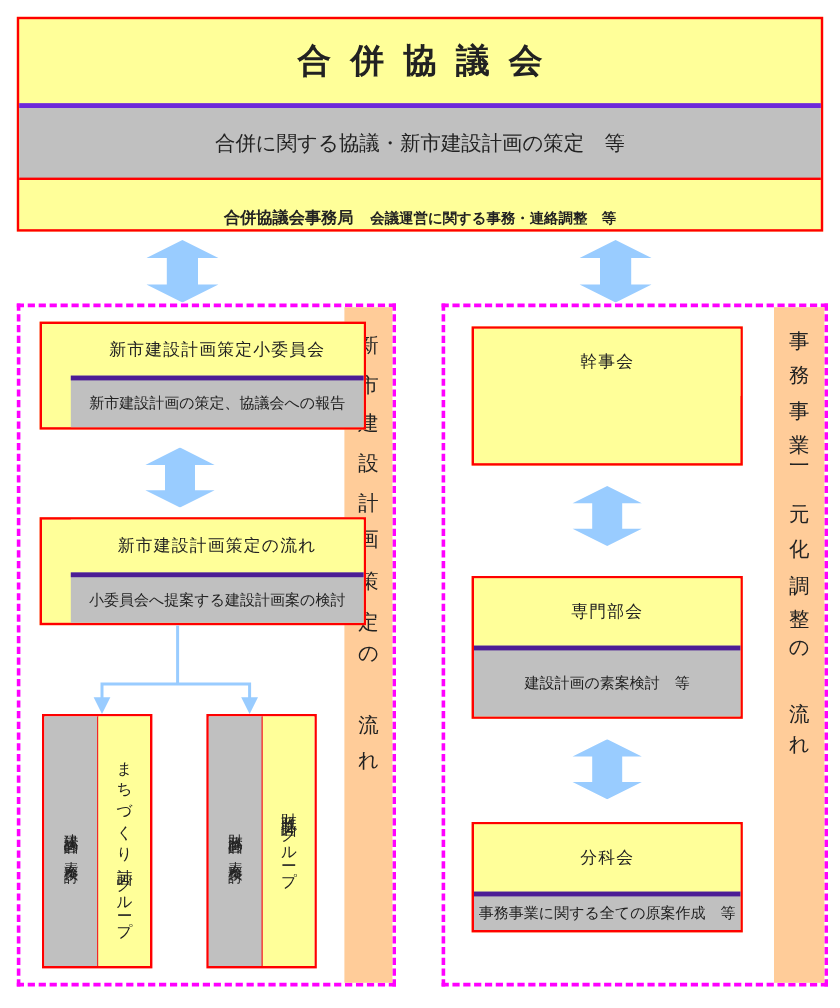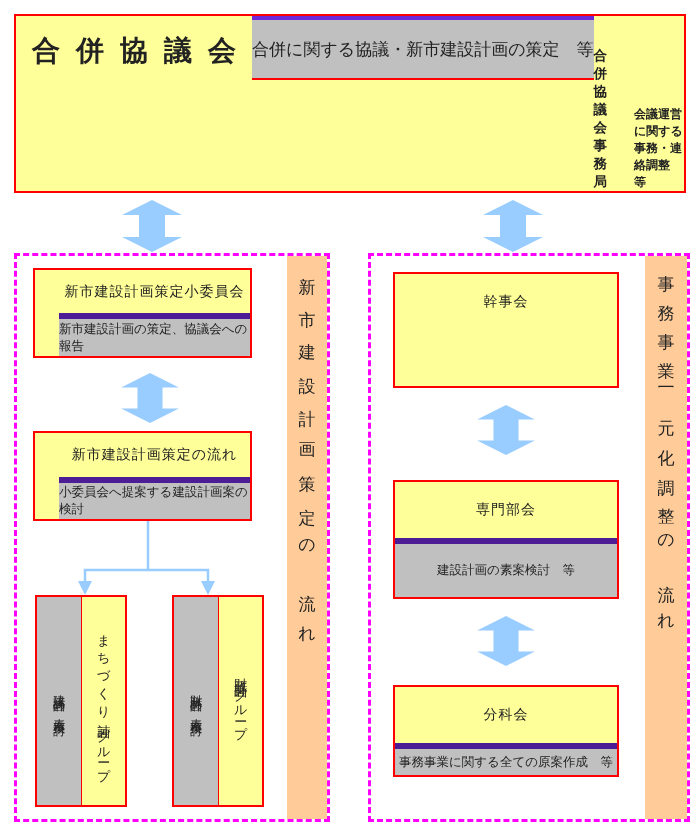--- a/index.html
+++ b/index.html
@@ -2,21 +2,21 @@
 <html><head>
 <meta charset="utf-8">
 <style>
   html,body{margin:0;padding:0;background:#ffffff;}
   *{box-sizing:border-box;}
   body{font-family:"Liberation Sans","DejaVu Sans",sans-serif;color:#222222;}
   .canvas{position:relative;width:700px;height:840px;background:#ffffff;overflow:hidden;}
 
   
   .council{position:absolute;left:14px;top:14px;width:672px;height:179px;
-           border:2px solid #FF0000;background:#FFFF99;display:flex;}
+           border:2px solid #FF0000;background:#FFFF99;display:flex;flex-direction:column;}
   .council-title{height:70px;display:flex;align-items:center;justify-content:center;
                  font-size:28px;font-weight:bold;letter-spacing:16px;text-indent:16px;color:#222;}
   .council-role{height:64px;background:#C0C0C0;border-top:4px solid #6d28d9;border-bottom:2px solid #FF0000;
                 display:flex;align-items:center;justify-content:center;font-size:17px;}
   .council-sec{flex:1;display:flex;align-items:flex-end;justify-content:center;gap:14px;margin-top:20px;}
   .sec-name{font-size:13.5px;font-weight:bold;}
   .sec-role{font-size:12px;font-weight:bold;}
 
   
   .blk-arrow{position:absolute;}
@@ -34,22 +34,22 @@
   .strip-right{width:42px;}
   .strip span{writing-mode:vertical-rl;font-size:17px;color:#222;}
   .strip-left span{letter-spacing:33px;padding-top:8px;}
   .strip-right span{letter-spacing:29px;padding-top:6px;}
 
   
   .node{position:absolute;border:2px solid #FF0000;display:flex;flex-direction:column;background:#FFFF99;}
   .node-title{display:flex;align-items:center;justify-content:center;background:#FFFF99;
               font-size:14px;letter-spacing:1px;}
   .node-role{flex:1;display:flex;align-items:center;justify-content:center;background:#C0C0C0;
-             border-top:6px solid #4c1d95;font-size:12.5px;}
-  .node-a,.node-b{left:16px;width:219px;height:90px;padding-left:24px;}
+             border-top:4px solid #4c1d95;font-size:12.5px;}
+  .node-a,.node-b{left:16px;width:272px;height:90px;padding-left:24px;}
   .node-a{top:12px;}  .node-a .node-title{height:43px;}
   .node-b{top:175px;} .node-b .node-title{height:44px;}
   .node-r{left:22px;width:226px;}
   .node-r .node-title{height:56px;}
   .node-r1{top:16px;height:116px;}
   .node-r2{top:224px;height:119px;}
   .node-r2 .node-title{height:56px;}
   .node-r3{top:429px;height:92px;}
 
   

